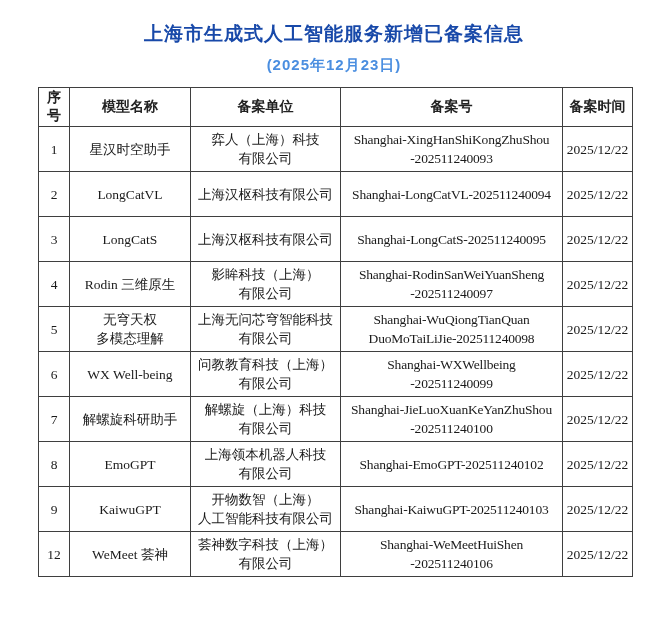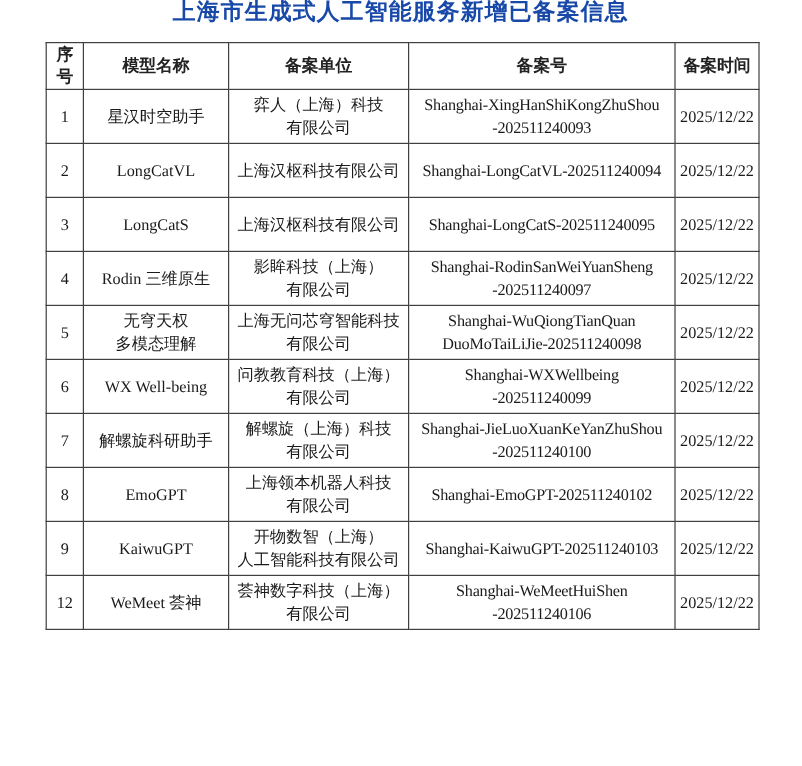--- a/index.html
+++ b/index.html
@@ -7,20 +7,21 @@
     padding: 0;
     width: 668px;
     height: 638px;
     background: #ffffff;
     overflow: hidden;
   }
   .page {
     width: 668px;
     height: 638px;
     box-sizing: border-box;
+    padding-top: 23px;
     font-family: "Liberation Serif", "DejaVu Serif", serif;
     color: #1a1a1a;
   }
   .page-title {
     margin: 0;
     text-align: center;
     font-family: "Liberation Sans", "DejaVu Sans", sans-serif;
     font-size: 19px;
     font-weight: bold;
     color: #1849a9;
@@ -70,20 +71,21 @@
     white-space: pre-line;
   }
   td.rec { font-size: 13px; letter-spacing: -0.2px; font-family: Liberation Serif, serif; }
   td.date { font-size: 13px; padding: 1px 0; }
 </style>
 </head>
 <body>
 
 <div class="page">
   <h1 class="page-title">上海市生成式人工智能服务新增已备案信息</h1>
+  <p class="page-subtitle">(2025年12月23日)</p>
 
   <table class="records">
     <colgroup>
       <col class="c-no">
         <col class="c-model">
         <col class="c-comp">
         <col class="c-rec">
         <col class="c-date">
     </colgroup>
     <thead>

